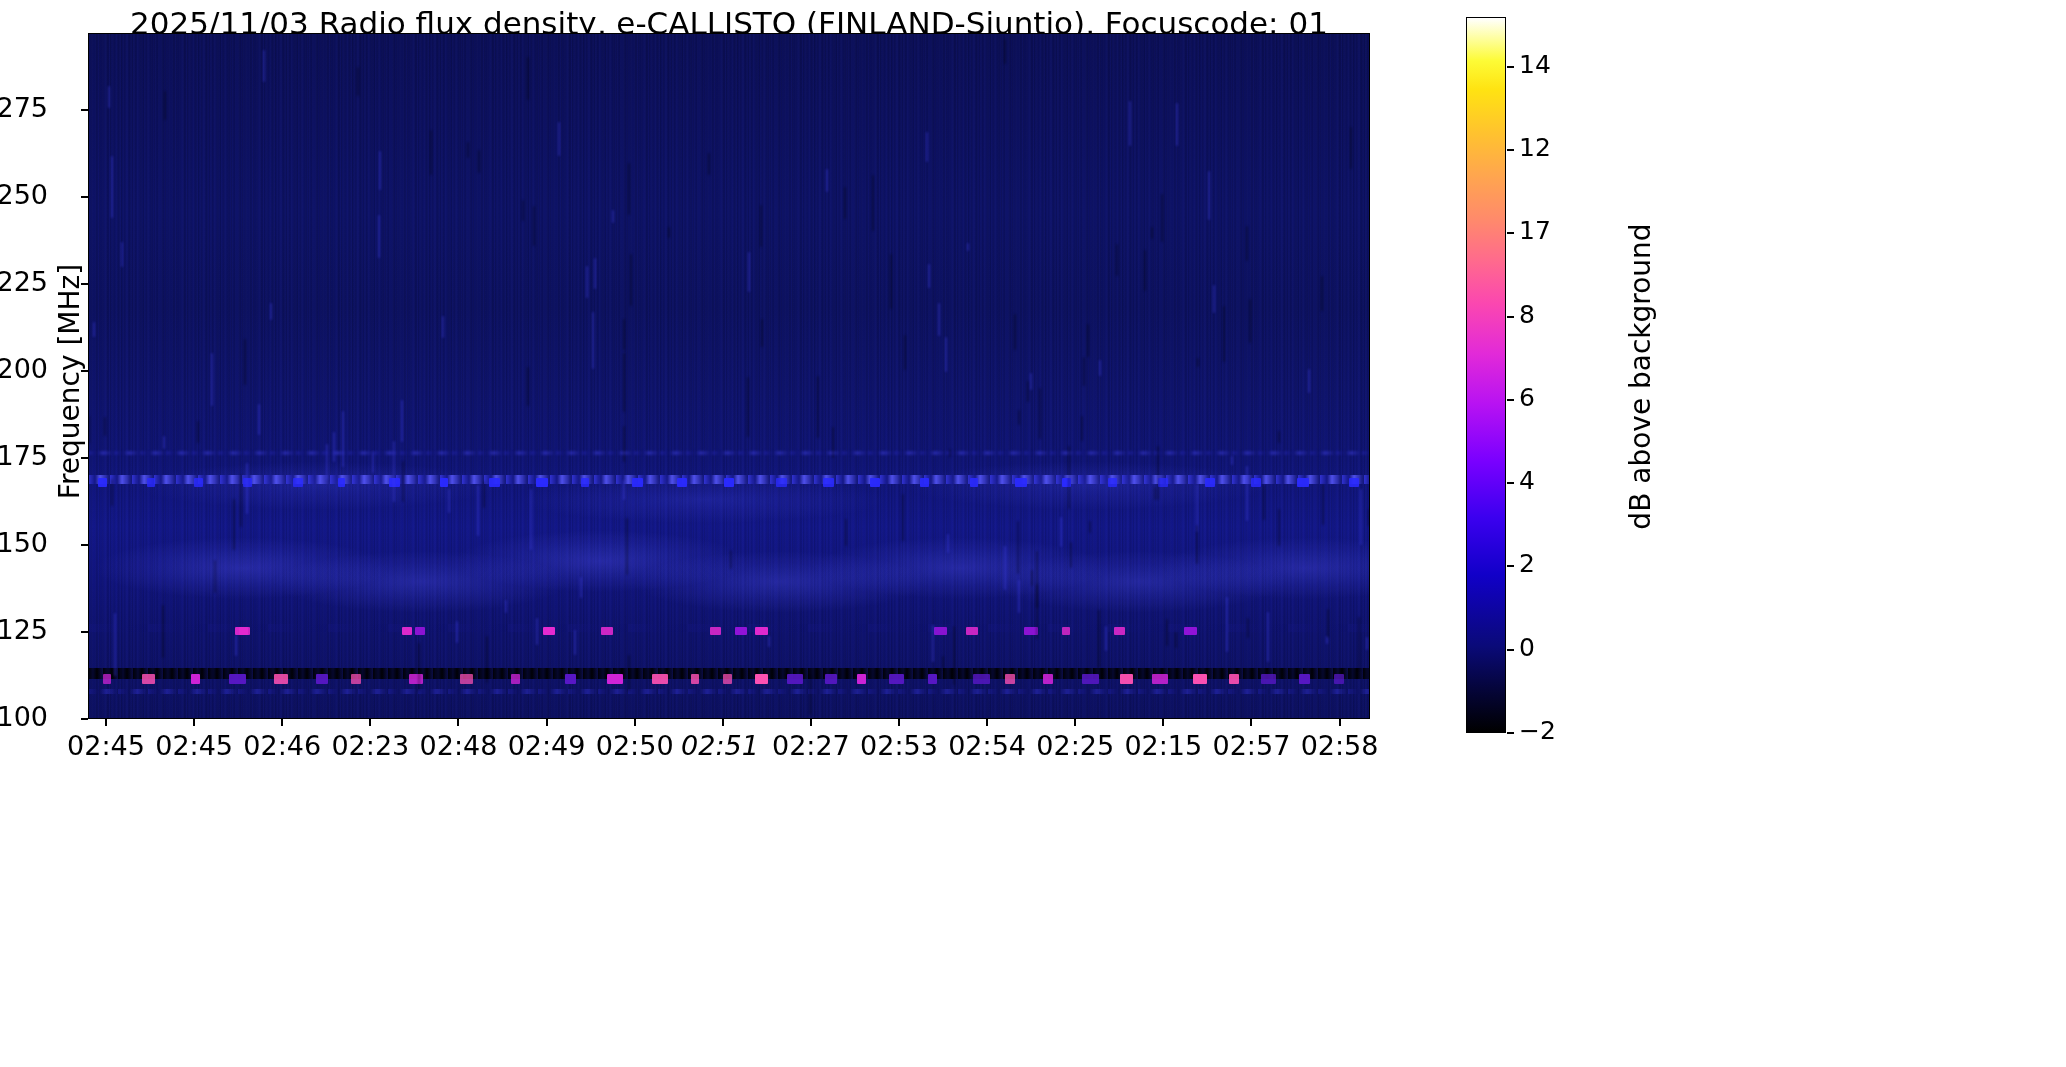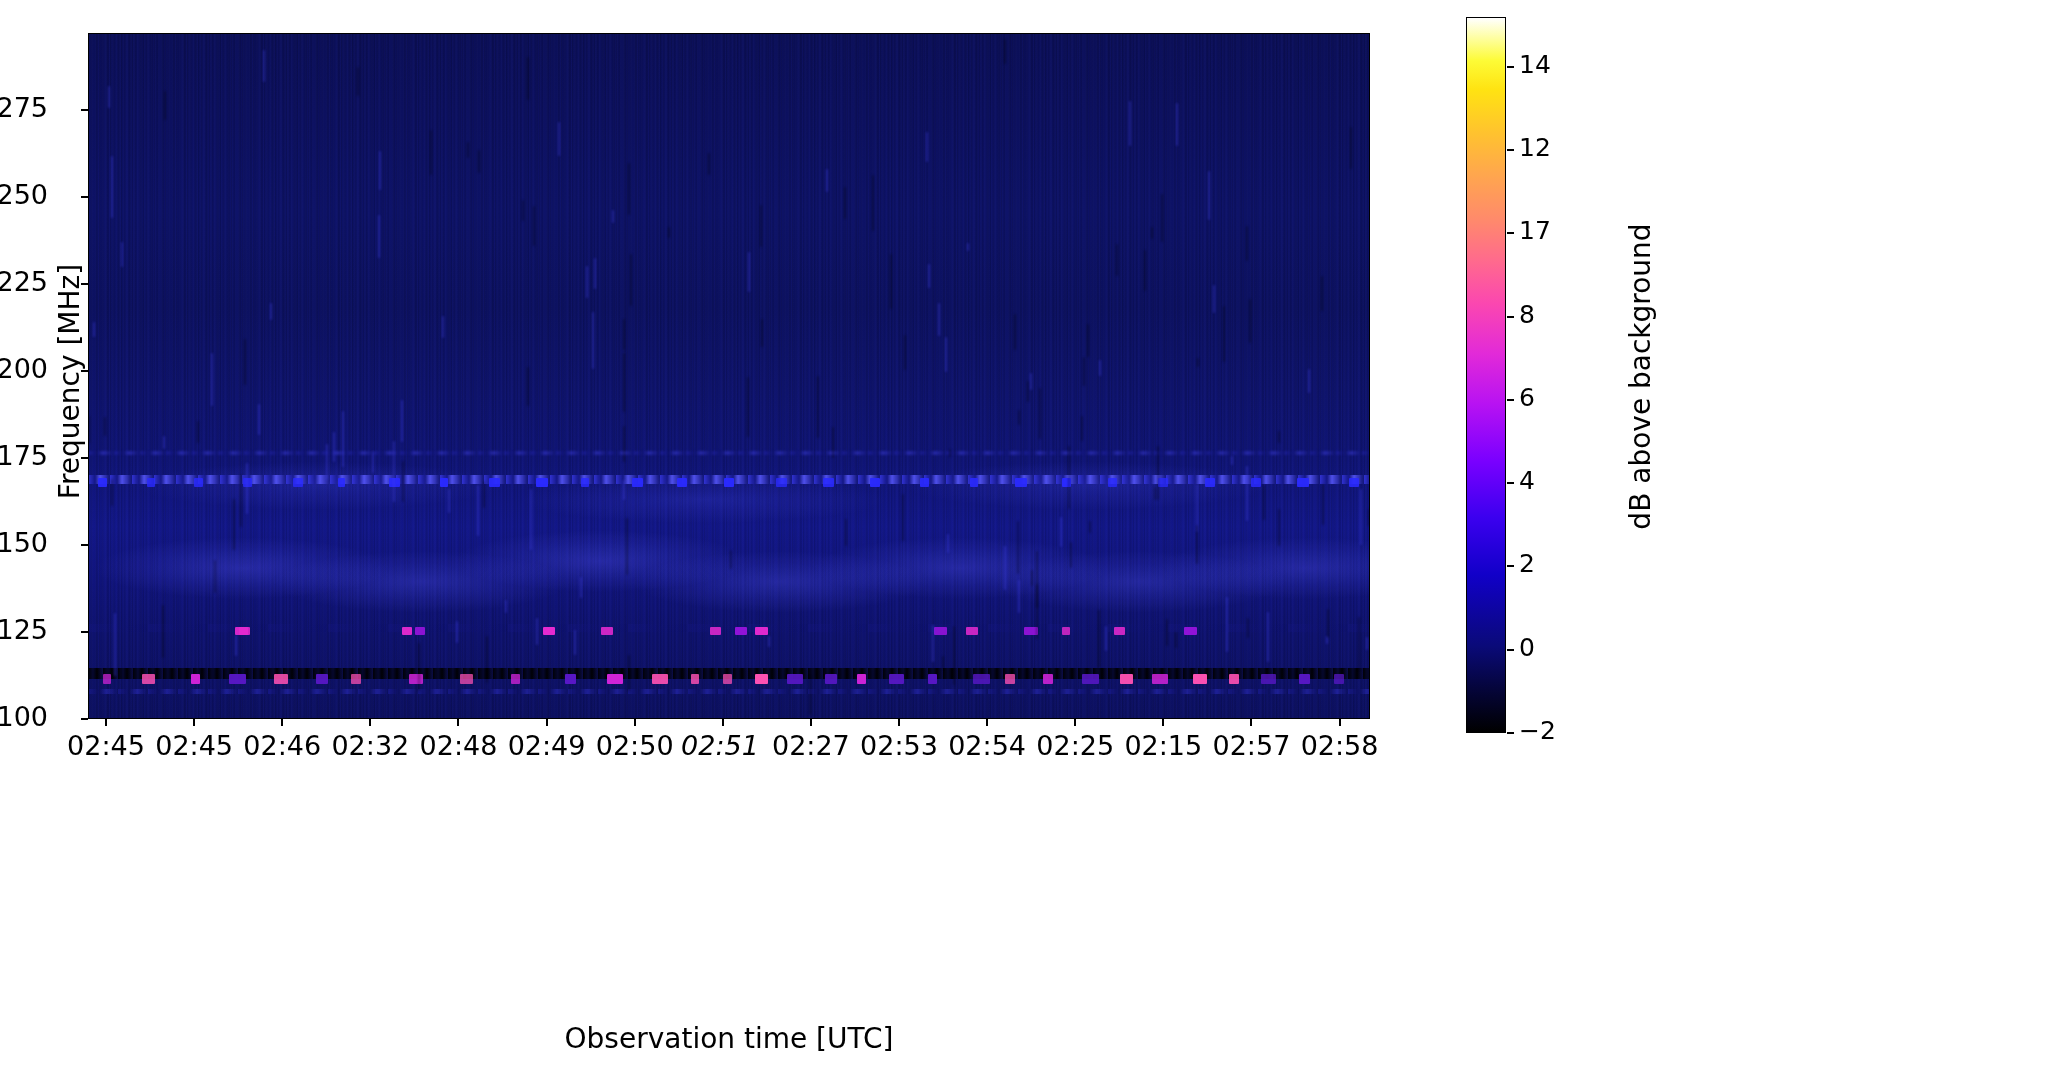--- a/index.html
+++ b/index.html
@@ -168,20 +168,21 @@
     position:absolute;left:1330px;top:360px;width:620px;
     transform:rotate(-90deg);text-align:center;
     font-size:28px;color:#000;white-space:nowrap;
   }
 </style>
 </head>
 <body>
 
 <div id="figure">
 
+  <div id="title">2025/11/03  Radio flux density, e-CALLISTO (FINLAND-Siuntio), Focuscode: 01</div>
 
   <div id="axes">
     <div class="layer" id="band-gradient"></div>
     <div class="layer" id="noise-streaks"></div>
     <div class="layer" id="noise-streaks2"></div>
     <div class="layer" id="arcs"></div>
 
     <div class="rfi" id="rfi-176"></div>
     <div class="rfi" id="rfi-173"></div>
     <div class="rfi" id="rfi-128"></div>
@@ -438,21 +439,21 @@
     </div>
 
   <div id="xticks-host">
       <div class="xtick-mark" style="left: 105px;"></div>
       <div class="xtick-label" style="left: 48px; width: 116px;">02:45</div>
       <div class="xtick-mark" style="left: 193.11px;"></div>
       <div class="xtick-label" style="left: 136.11px; width: 116px;">02:45</div>
       <div class="xtick-mark" style="left: 281.22px;"></div>
       <div class="xtick-label" style="left: 224.22px; width: 116px;">02:46</div>
       <div class="xtick-mark" style="left: 369.33px;"></div>
-      <div class="xtick-label" style="left: 312.33px; width: 116px;">02:32</div>
+      <div class="xtick-label" style="left: 312.33px; width: 116px;">02:23</div>
       <div class="xtick-mark" style="left: 457.44px;"></div>
       <div class="xtick-label" style="left: 400.44px; width: 116px;">02:48</div>
       <div class="xtick-mark" style="left: 545.55px;"></div>
       <div class="xtick-label" style="left: 488.55px; width: 116px;">02:49</div>
       <div class="xtick-mark" style="left: 633.66px;"></div>
       <div class="xtick-label" style="left: 576.66px; width: 116px;">02:50</div>
       <div class="xtick-mark" style="left: 721.77px;"></div>
       <div class="xtick-label" style="left: 662px; width: 116px; font-style: italic;">02:51</div>
       <div class="xtick-mark" style="left: 809.88px;"></div>
       <div class="xtick-label" style="left: 752.88px; width: 116px;">02:27</div>
@@ -462,21 +463,20 @@
       <div class="xtick-label" style="left: 929.1px; width: 116px;">02:54</div>
       <div class="xtick-mark" style="left: 1074.21px;"></div>
       <div class="xtick-label" style="left: 1017.21px; width: 116px;">02:25</div>
       <div class="xtick-mark" style="left: 1162.32px;"></div>
       <div class="xtick-label" style="left: 1105.32px; width: 116px;">02:15</div>
       <div class="xtick-mark" style="left: 1250.43px;"></div>
       <div class="xtick-label" style="left: 1193.43px; width: 116px;">02:57</div>
       <div class="xtick-mark" style="left: 1338.54px;"></div>
       <div class="xtick-label" style="left: 1281.54px; width: 116px;">02:58</div>
     </div>
-  <div id="xlabel">Observation time [UTC]</div>
 
   <div id="cbar"></div>
   <div id="cbticks-host">
       <div class="cbtick-mark" style="top: 732px;"></div>
       <div class="cbtick-label" style="top: 716px;">−2</div>
       <div class="cbtick-mark" style="top: 648.744px;"></div>
       <div class="cbtick-label" style="top: 632.744px;">0</div>
       <div class="cbtick-mark" style="top: 565.488px;"></div>
       <div class="cbtick-label" style="top: 549.488px;">2</div>
       <div class="cbtick-mark" style="top: 482.233px;"></div>

